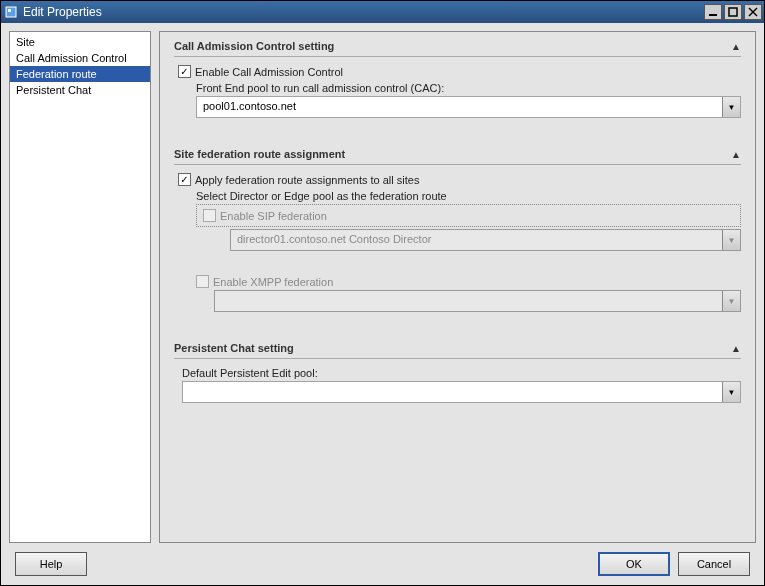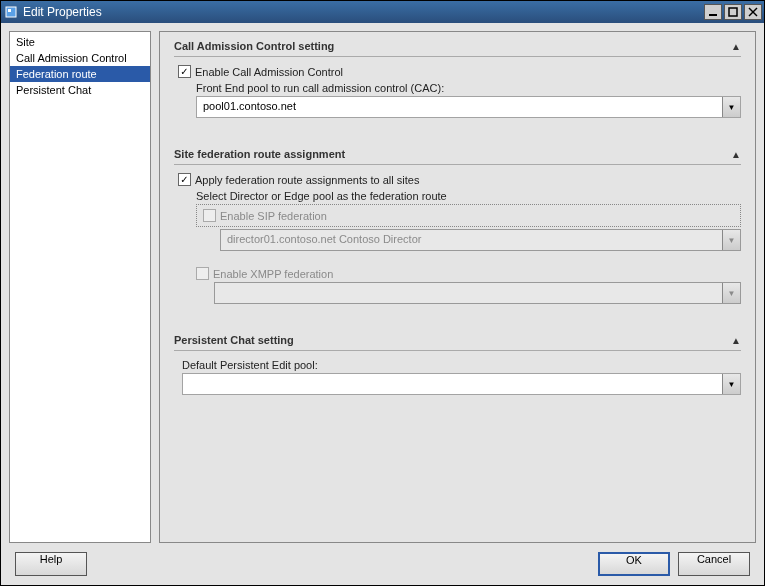--- a/index.html
+++ b/index.html
@@ -139,21 +139,21 @@
     padding: 0 14px;
     gap: 8px;
   }
   .bottom-bar .spacer { flex: 1; }
   .btn {
     min-width: 72px;
     height: 24px;
     background: linear-gradient(#f4f4f4, #d8d8d8);
     border: 1px solid #555;
     padding: 0 13px;
-    display: inline-flex; justify-content: center;
+    display: inline-flex; align-items: center; justify-content: center;
     cursor: pointer;
   }
   .btn.default { border: 2px solid #2a5aa8; }
 </style>
 </head>
 <body>
 
 <div class="window">
 
   <div class="titlebar">
@@ -233,28 +233,28 @@
           <span class="label">Apply federation route assignments to all sites</span>
         </div>
         <div class="indent">
           <div class="label">Select Director or Edge pool as the federation route</div>
           <div class="fieldset-dashed">
             <div class="row">
               <span class="checkbox disabled"></span>
               <span class="label disabled">Enable SIP federation</span>
             </div>
           </div>
-          <div class="dropdown disabled" style="margin-left:24px;">
+          <div class="dropdown disabled" style="margin-left:34px;">
             <div class="dd-text">director01.contoso.net   Contoso   Director</div>
             <div class="dd-btn">
                 <span>▼</span>
               </div>
           </div>
 
-          <div class="row" style="margin-top:16px;">
+          <div class="row" style="margin-top:24px;">
             <span class="checkbox disabled"></span>
             <span class="label disabled">Enable XMPP federation</span>
           </div>
           <div class="dropdown disabled" style="margin-left:18px;">
             <div class="dd-text"></div>
             <div class="dd-btn">
                 <span>▼</span>
               </div>
           </div>
         </div>

